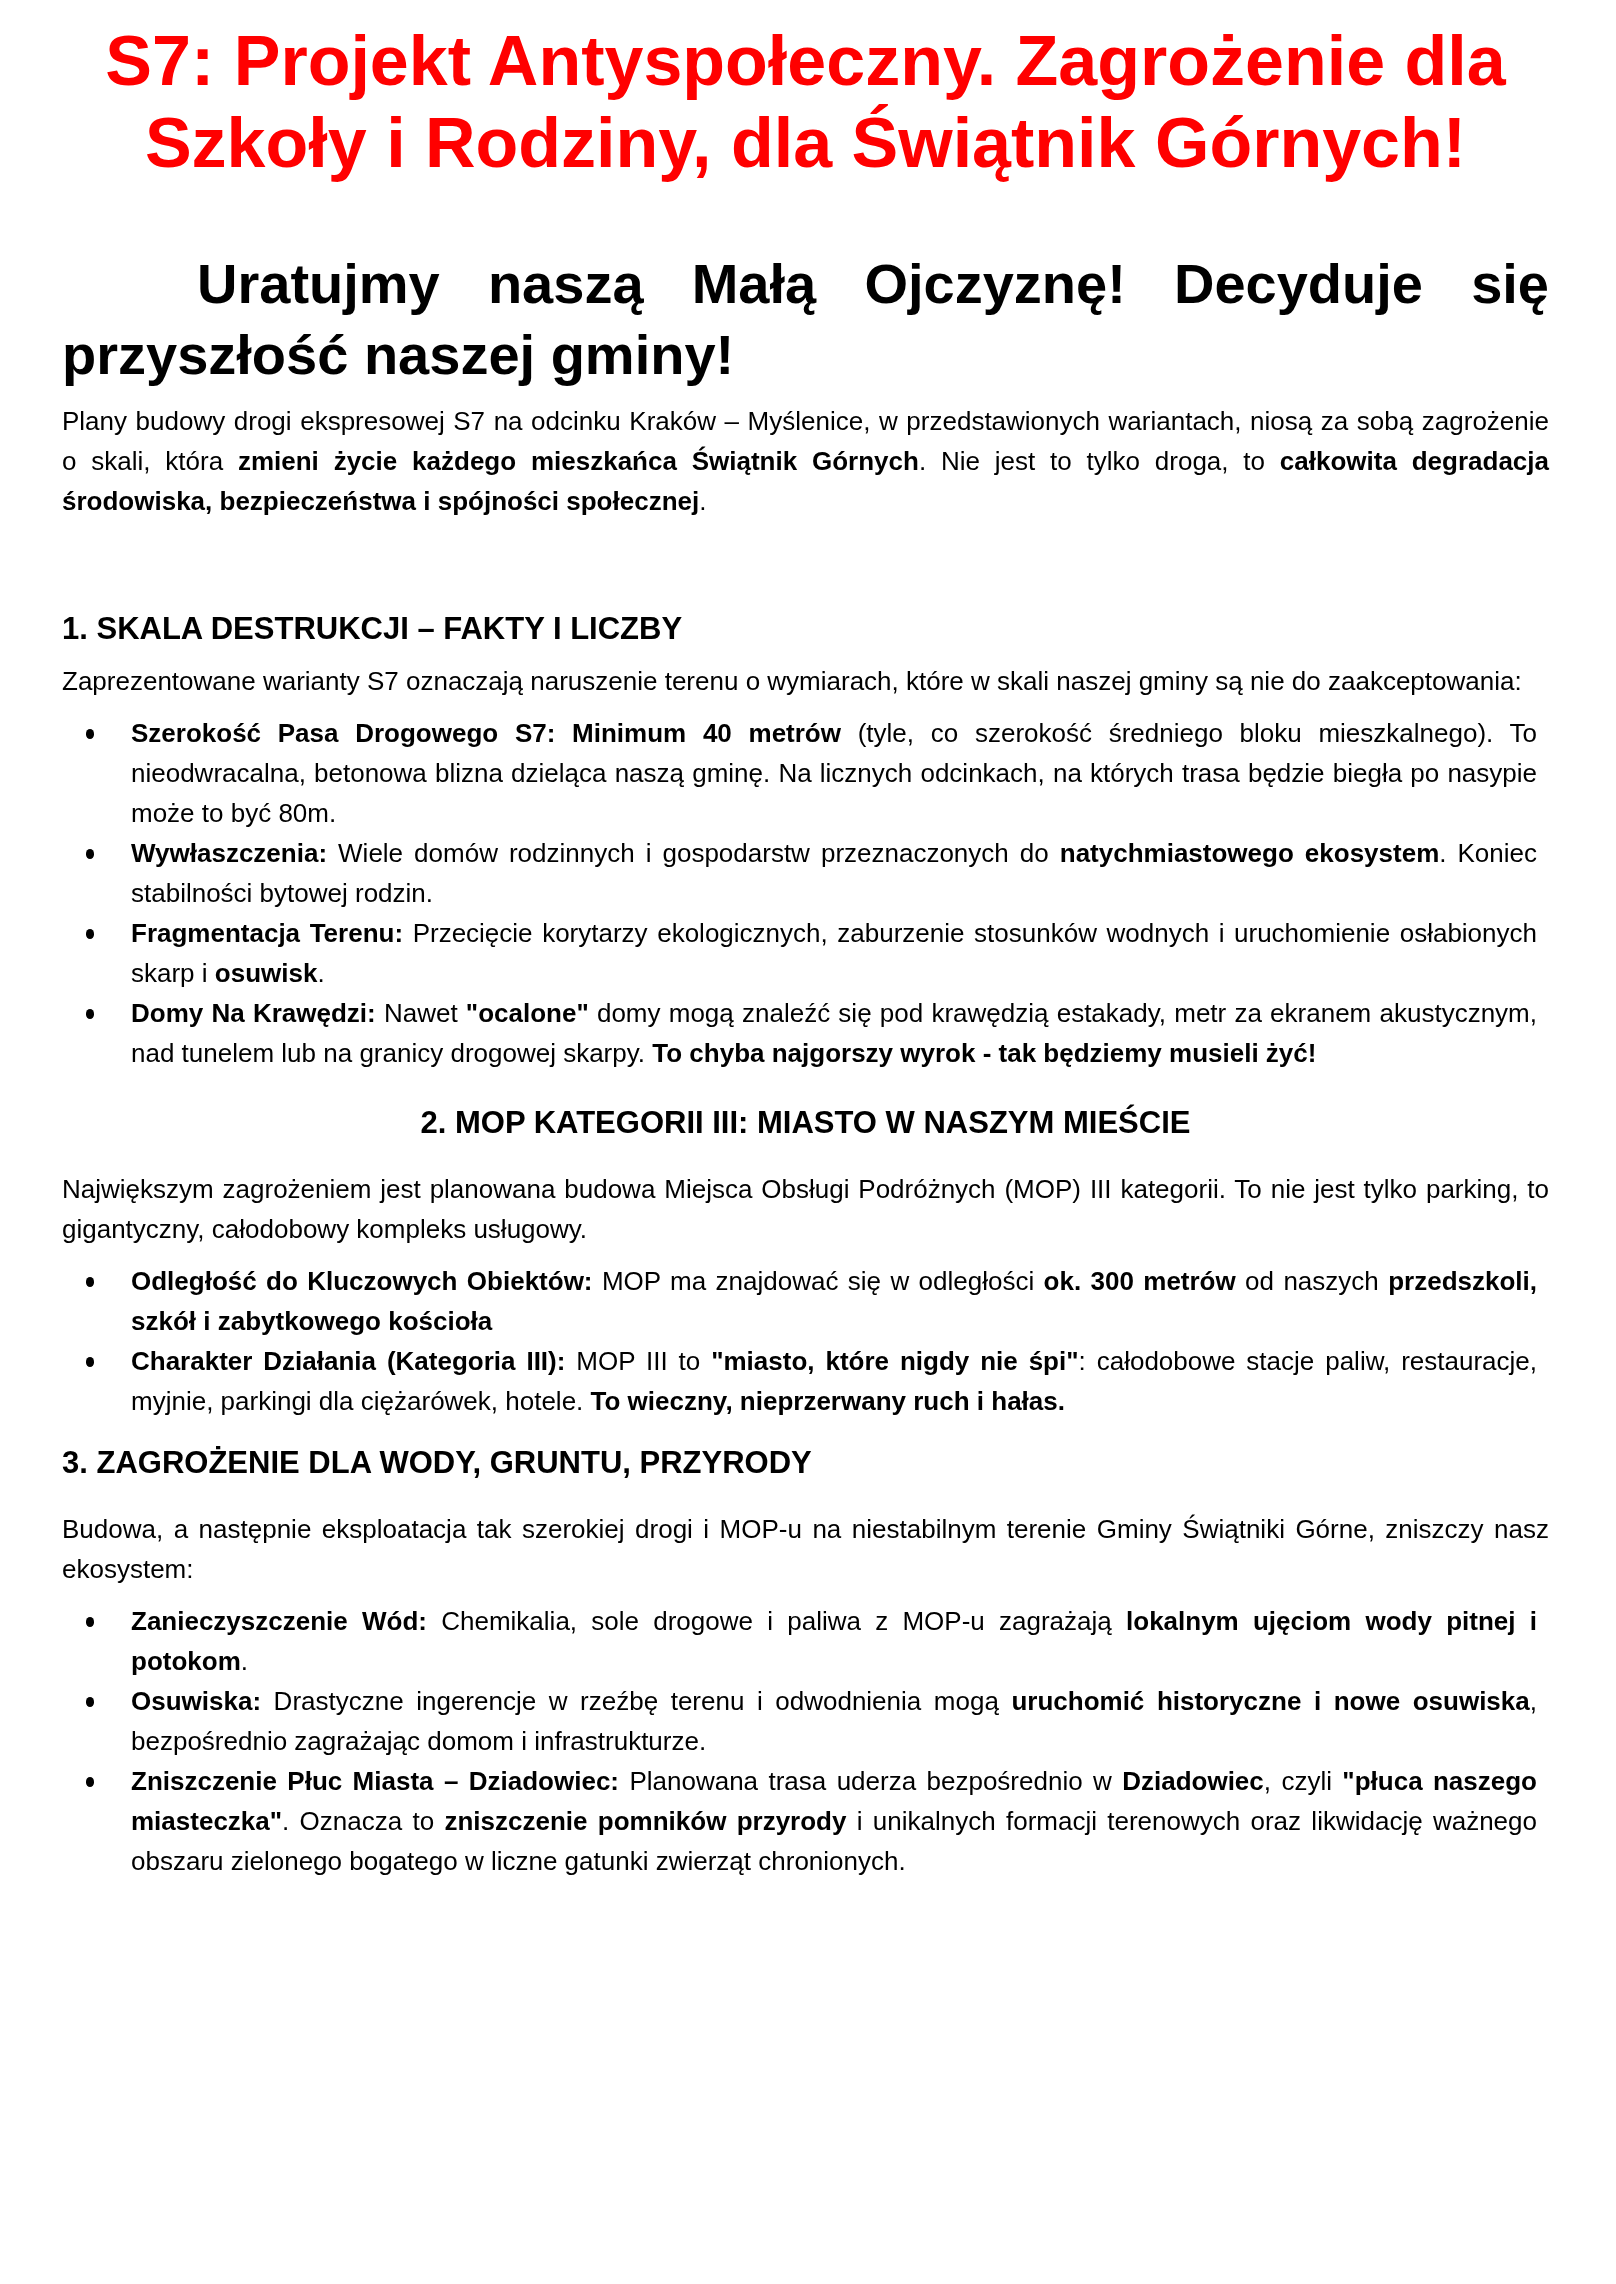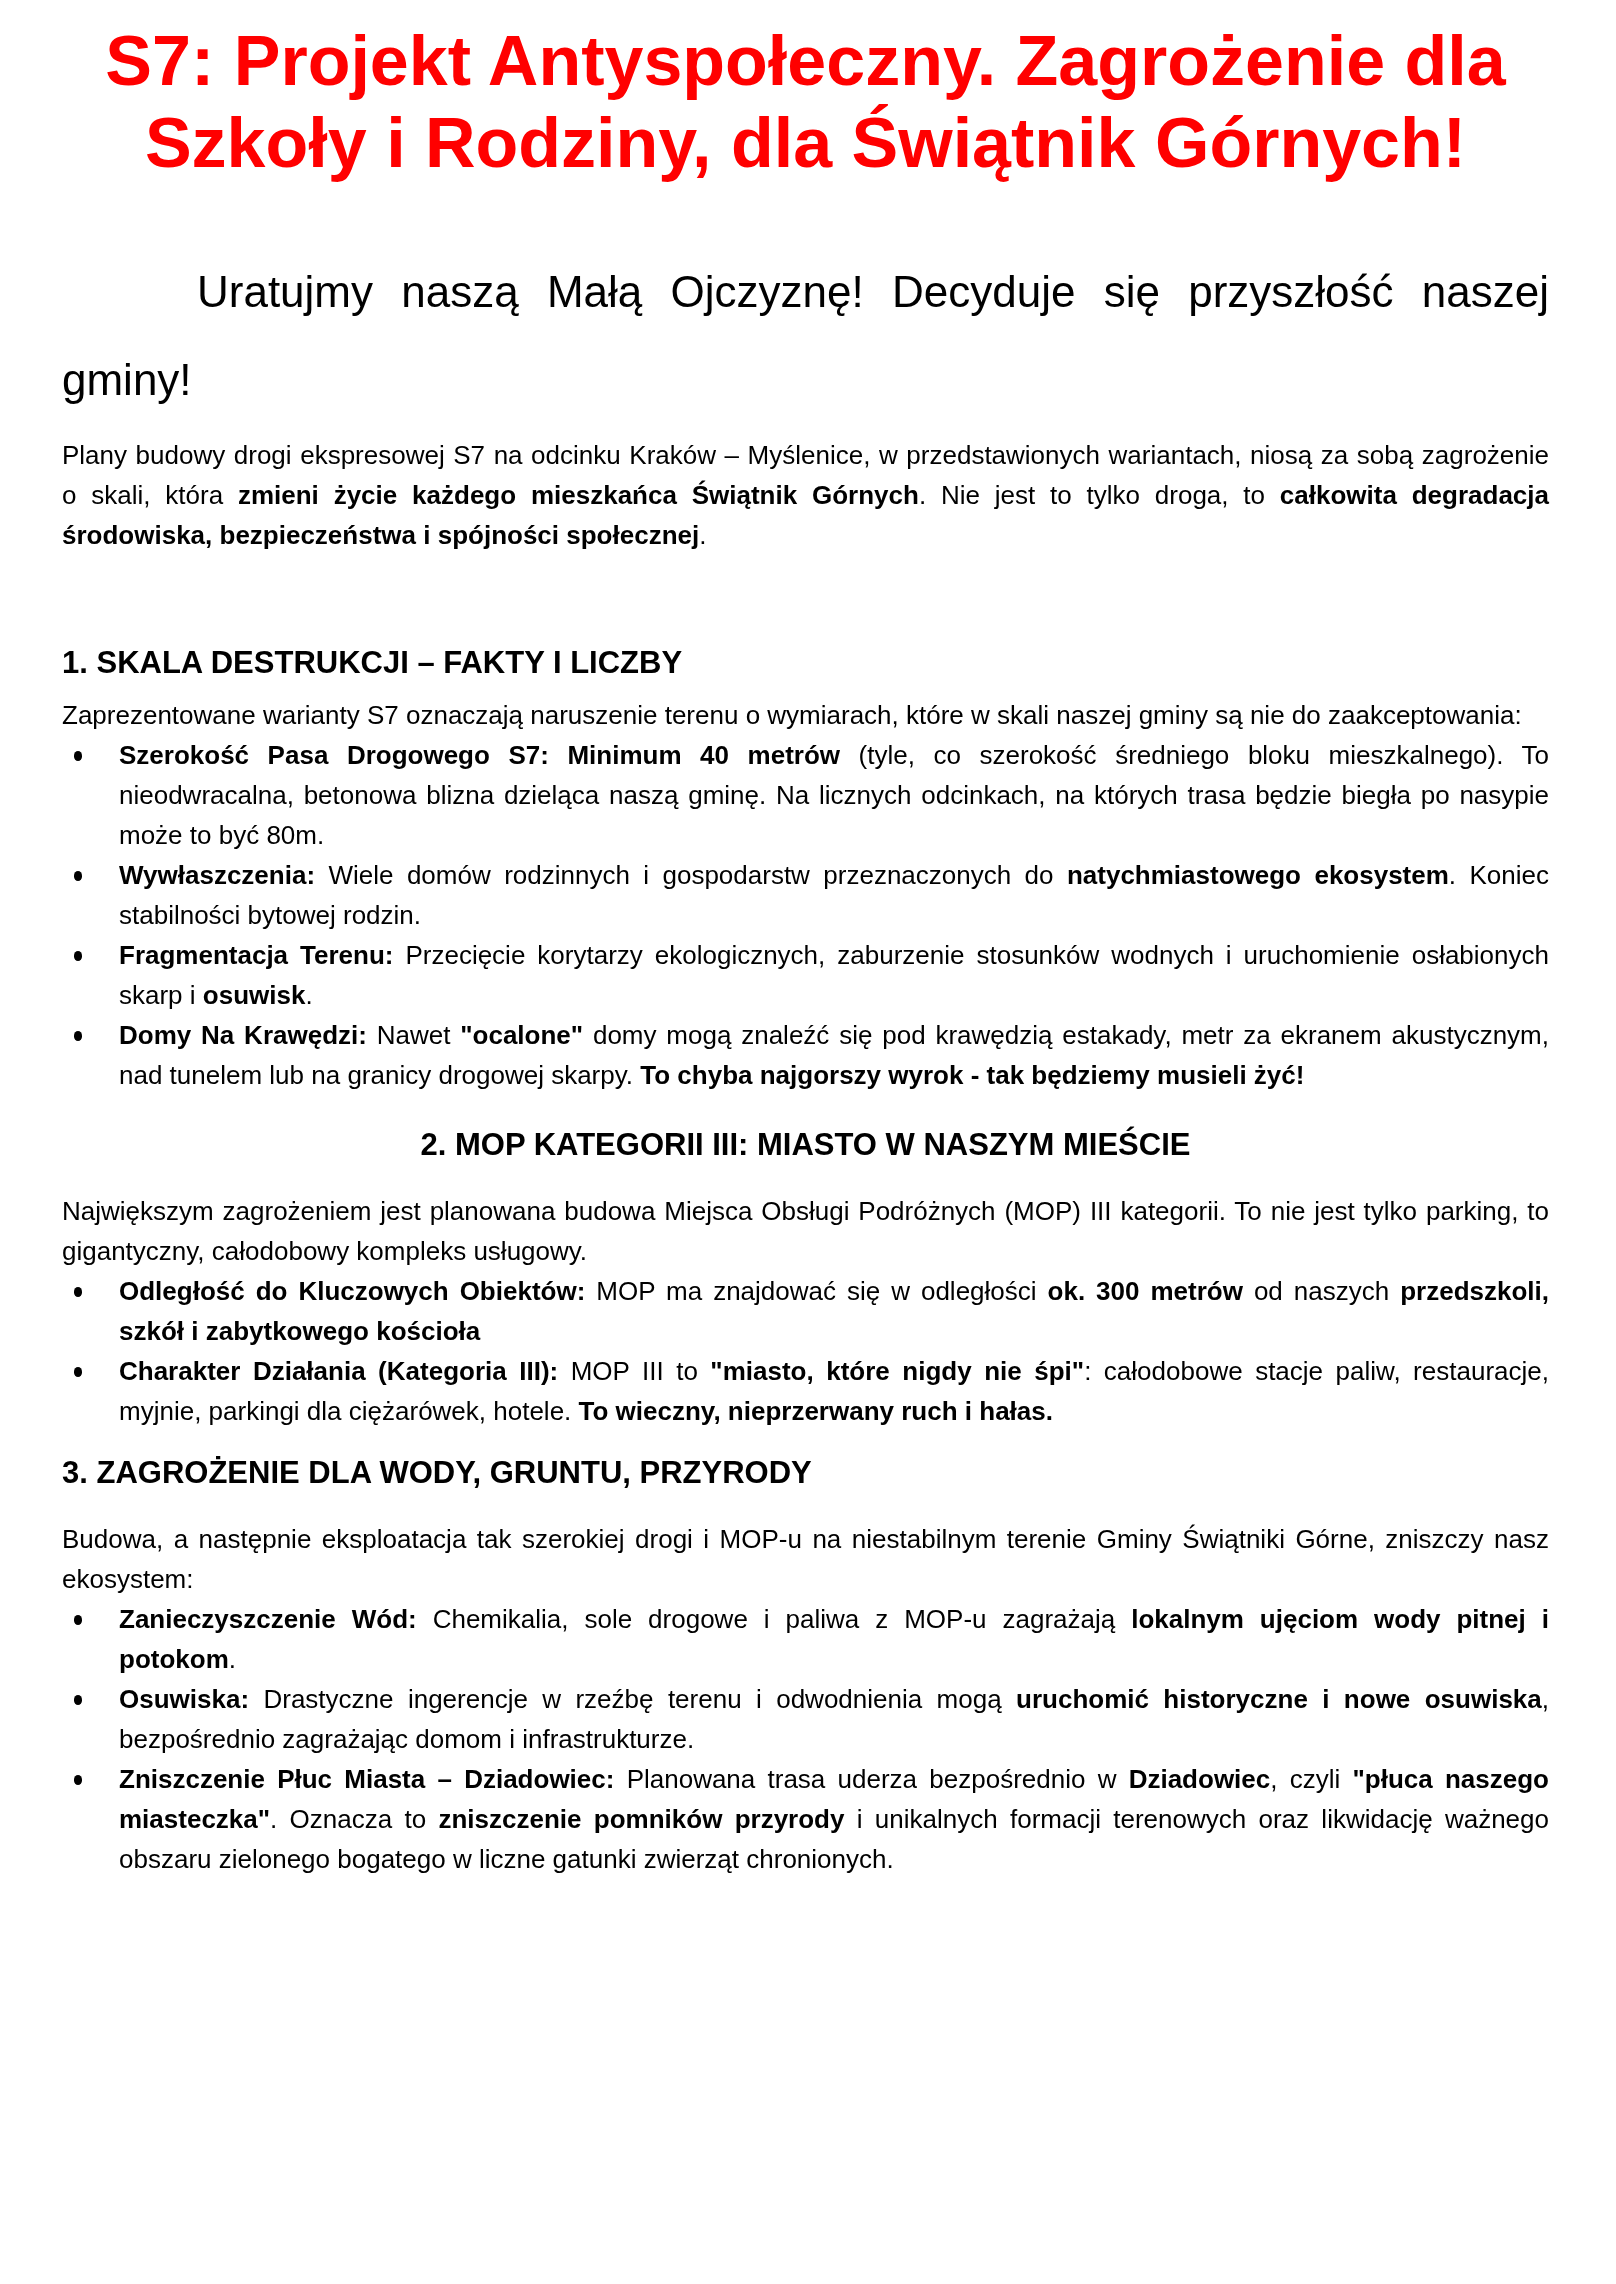--- a/index.html
+++ b/index.html
@@ -6,40 +6,40 @@
   body {
     width: 1617px; height: 2284px; position: relative; overflow: hidden;
     font-family: "Liberation Sans", sans-serif; color: #000000;
   }
   .page { position: absolute; left: 62px; top: 0; width: 1487px; }
   .title {
     color: #ff0000; font-weight: bold; font-size: 70px; line-height: 82px;
     text-align: center; margin: 0; padding-top: 19.5px;
   }
   .subtitle {
-    font-weight: normal; font-size: 44px; line-height: 88px;
+    font-weight: bold; font-size: 56px; line-height: 71px;
     text-align: justify; text-align-last: left; text-indent: 135px;
     margin: 64px 0 0 0;
   }
   .para {
     font-size: 26px; line-height: 40px; text-align: justify; margin: 0;
   }
   .para b, .li b { font-weight: bold; }
   .intro { margin-top: 11.7px; }
   .call { margin-top: 36px; font-weight: bold; }
   .h2 {
     font-weight: bold; font-size: 31px; line-height: 39px; margin: 0;
   }
   .h2-1 { margin-top: 88px; }
   .h2-2 { margin-top: 30px; text-align: center; }
   .h2-3 { margin-top: 22px; }
   .sec-p1 { margin-top: 13px; }
   .sec-p2 { margin-top: 27px; }
   .sec-p3 { margin-top: 27px; }
-  ul.list { list-style: none; padding: 0; margin: 0; }
+  ul.list { list-style: none; padding: 0; margin: 12px; }
   .list-1 { margin-top: 38px; }
   .list-2 { margin-top: 27px; }
   .list-3 { margin-top: 27px; }
   .li {
     position: relative; padding-left: 57px; font-size: 26px; line-height: 40px;
     text-align: justify; margin: 0;
   }
   .bullet {
     position: absolute; left: 11.7px; top: 15.6px; width: 8.5px; height: 9.8px;
     border-radius: 50%; background: #000;

